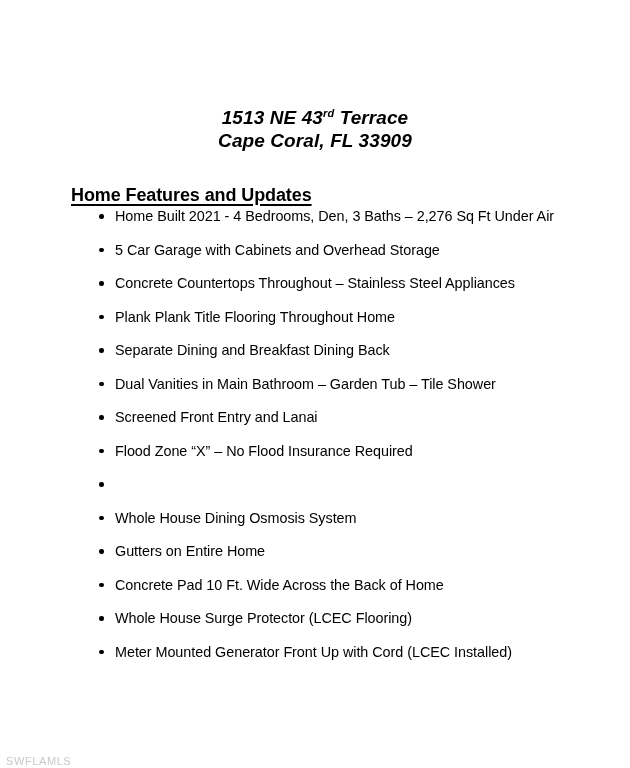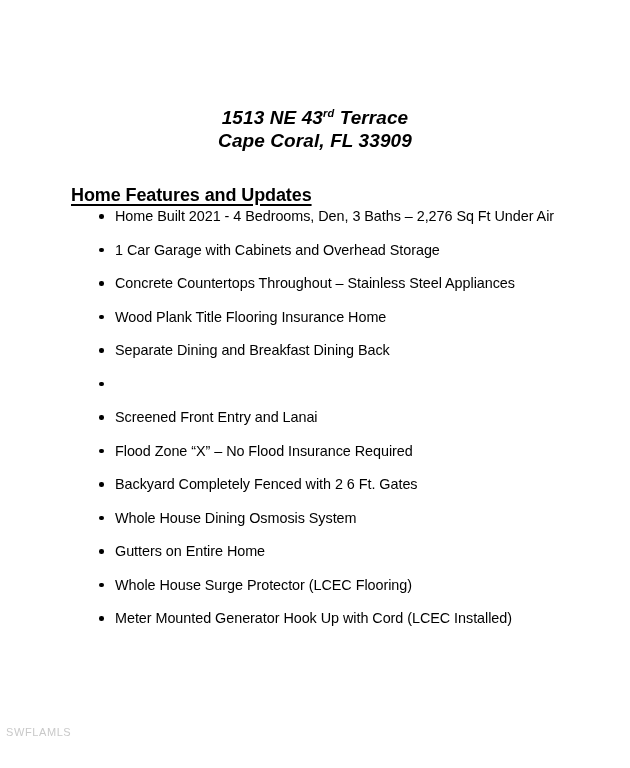--- a/index.html
+++ b/index.html
@@ -88,50 +88,51 @@
     width: 4.5px;
     height: 4.5px;
     border-radius: 50%;
     background: #000000;
   }
 
   
   .watermark {
     position: absolute;
     left: 6px;
-    top: 726px;
+    top: 755px;
     font-size: 11px;
     letter-spacing: 0.6px;
     color: #c9c9c9;
     font-family: "Liberation Sans", sans-serif;
   }
 </style>
 </head>
 <body>
 
 <div class="page">
 
   <div class="title-block">
     <div class="title-line"><span>1513 NE 43</span><sup>rd</sup><span> Terrace</span></div>
     <div class="title-line">Cape Coral, FL 33909</div>
   </div>
 
   <div class="section-heading">Home Features and Updates</div>
 
   <ul class="feature-list" id="feature-list">
       <li class="feature-item"><span class="feature-bullet"></span><span>Home Built 2021 - 4 Bedrooms, Den, 3 Baths – 2,276 Sq Ft Under Air</span></li>
-      <li class="feature-item"><span class="feature-bullet"></span><span>1 Car Garage with Cabinets and Overhead Storage</span></li>
+      <li class="feature-item"><span class="feature-bullet"></span><span>5 Car Garage with Cabinets and Overhead Storage</span></li>
       <li class="feature-item"><span class="feature-bullet"></span><span>Concrete Countertops Throughout – Stainless Steel Appliances</span></li>
-      <li class="feature-item"><span class="feature-bullet"></span><span>Wood Plank Title Flooring Insurance Home</span></li>
+      <li class="feature-item"><span class="feature-bullet"></span><span>Plank Plank Title Flooring Throughout Home</span></li>
       <li class="feature-item"><span class="feature-bullet"></span><span>Separate Dining and Breakfast Dining Back</span></li>
-      <li class="feature-item"><span class="feature-bullet"></span></li>
+      <li class="feature-item"><span class="feature-bullet"></span><span>Dual Vanities in Main Bathroom – Garden Tub – Tile Shower</span></li>
       <li class="feature-item"><span class="feature-bullet"></span><span>Screened Front Entry and Lanai</span></li>
       <li class="feature-item"><span class="feature-bullet"></span><span>Flood Zone “X” – No Flood Insurance Required</span></li>
-      <li class="feature-item"><span class="feature-bullet"></span><span>Backyard Completely Fenced with 2 6 Ft. Gates</span></li>
+      <li class="feature-item"><span class="feature-bullet"></span></li>
       <li class="feature-item"><span class="feature-bullet"></span><span>Whole House Dining Osmosis System</span></li>
       <li class="feature-item"><span class="feature-bullet"></span><span>Gutters on Entire Home</span></li>
+      <li class="feature-item"><span class="feature-bullet"></span><span>Concrete Pad 10 Ft. Wide Across the Back of Home</span></li>
       <li class="feature-item"><span class="feature-bullet"></span><span>Whole House Surge Protector (LCEC Flooring)</span></li>
-      <li class="feature-item"><span class="feature-bullet"></span><span>Meter Mounted Generator Hook Up with Cord (LCEC Installed)</span></li>
+      <li class="feature-item"><span class="feature-bullet"></span><span>Meter Mounted Generator Front Up with Cord (LCEC Installed)</span></li>
     </ul>
 
   <div class="watermark">SWFLAMLS</div>
 
 </div>
 
 </body></html>

